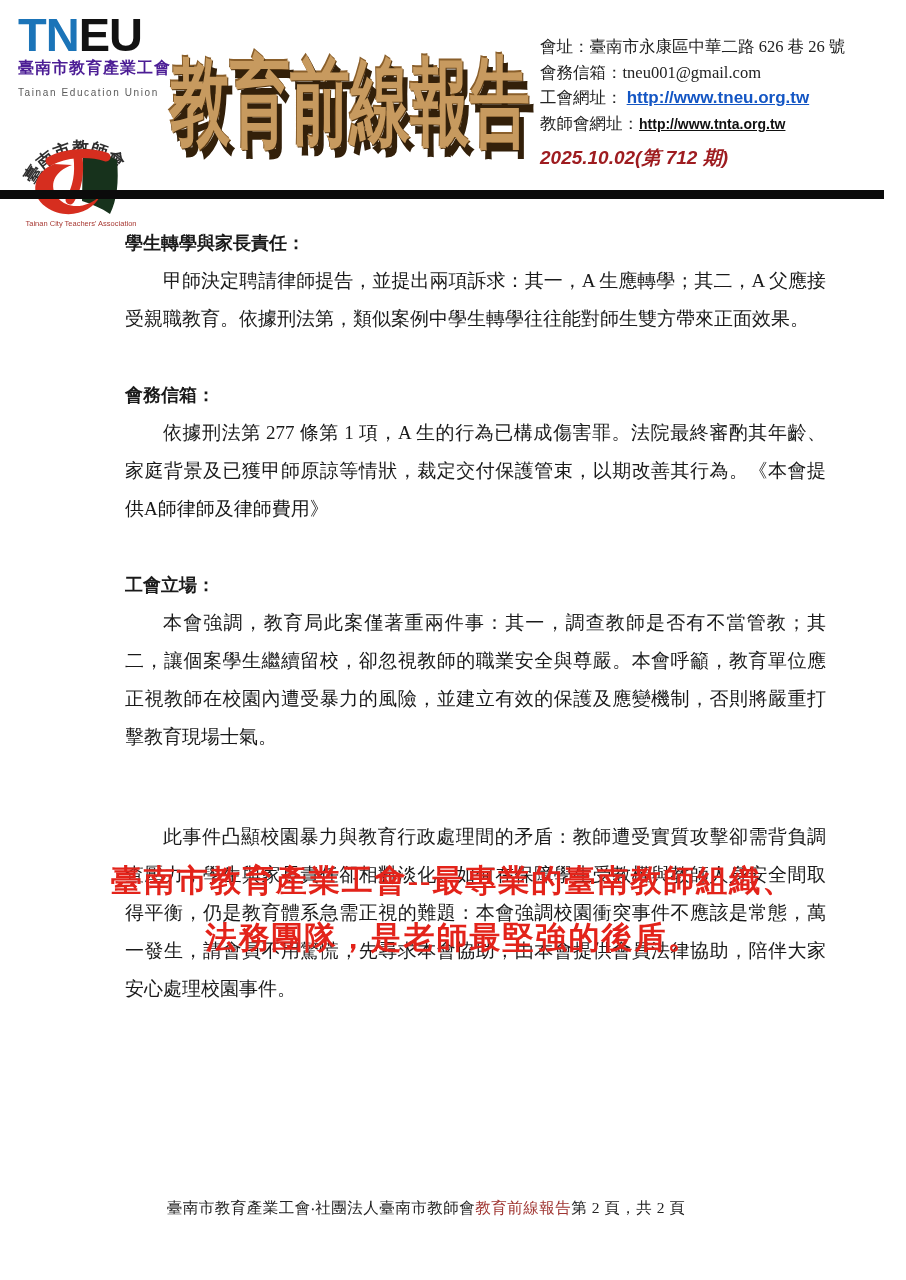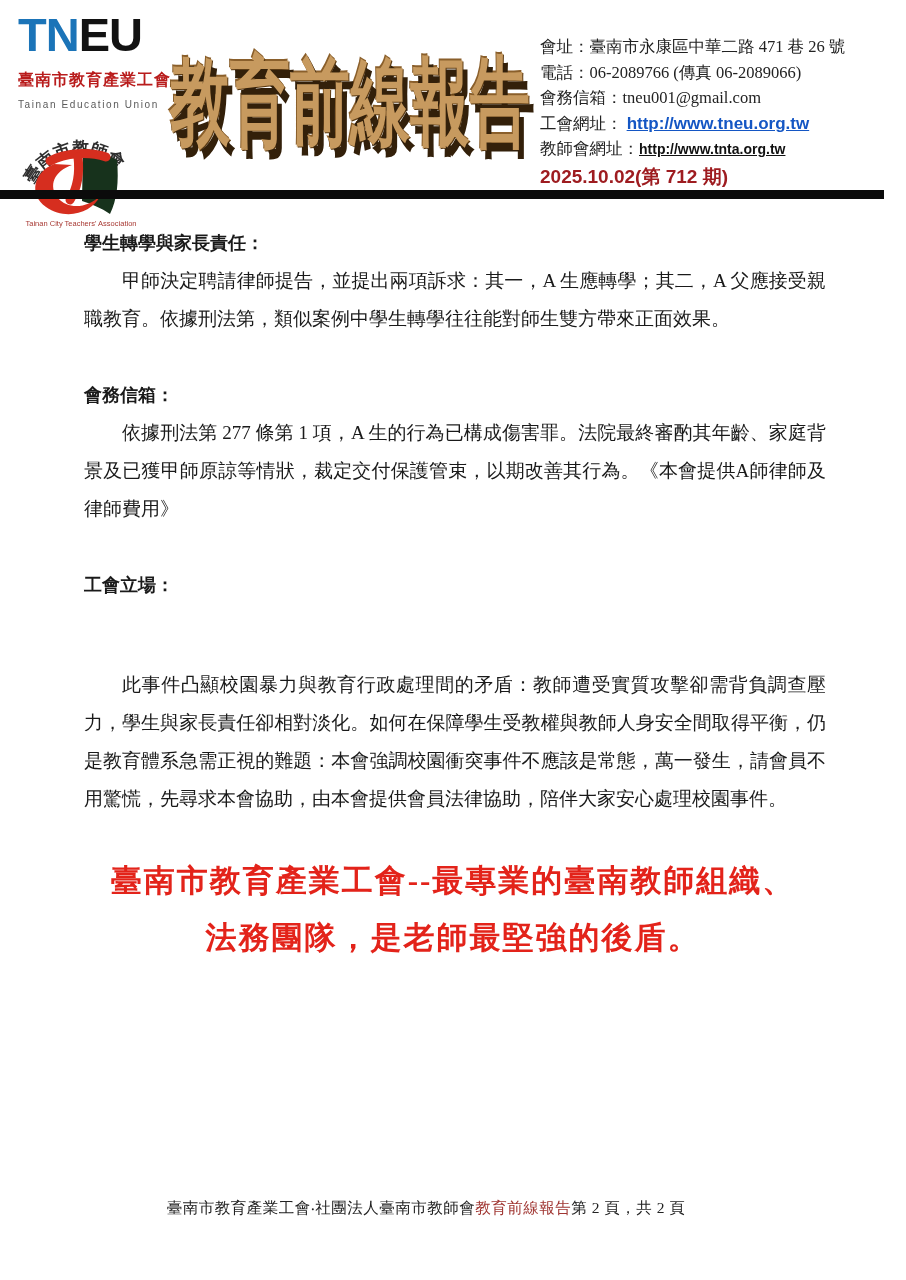--- a/index.html
+++ b/index.html
@@ -20,22 +20,22 @@
 
   .logo-block { position: absolute; top: 12px; left: 18px; width: 150px; }
   .tneu-word {
     font-family: "Liberation Sans", "DejaVu Sans", sans-serif;
     font-weight: bold; font-size: 47px; line-height: 46px; letter-spacing: -1px;
   }
   .tneu-tn { color: #1b74b8; }
   .tneu-eu { color: #121212; }
   .org-zh {
     font-family: "Liberation Sans", "DejaVu Sans", sans-serif;
-    font-size: 16px; font-weight: bold; color: #b91c1c; letter-spacing: 1px;
-    margin-top: 12px; white-space: nowrap;
+    font-size: 16px; font-weight: bold; color: #4c1d95; letter-spacing: 1px;
+    margin-top: 0; white-space: nowrap;
   }
   .org-en {
     font-family: "Liberation Sans", "DejaVu Sans", sans-serif;
     font-size: 10px; color: #5a5a5a; letter-spacing: 1.6px; margin-top: 8px; white-space: nowrap;
   }
   .emblem { position: absolute; top: 108px; left: 20px; }
 
   
   .masthead {
     position: absolute; top: 28px; left: 158px; width: 384px; height: 150px;
@@ -57,33 +57,33 @@
   .contact .link-blue {
     color: #1456c4; font-weight: bold; text-decoration: underline;
     font-family: "Liberation Sans", "DejaVu Sans", sans-serif; font-size: 17px;
   }
   .contact .link-black {
     color: #111; font-weight: bold; text-decoration: underline;
     font-family: "Liberation Sans", "DejaVu Sans", sans-serif; font-size: 14px;
   }
   .issue-date {
     font-family: "Liberation Sans", "DejaVu Sans", sans-serif;
-    font-weight: bold; font-size: 19px; color: #9e1c20; margin-top: 1px;
+    font-weight: bold; font-size: 19px; color: #9e1c20; margin-top: 8px; font-style: italic;
   }
 
   .divider-bar {
     position: absolute; top: 190px; left: 0; width: 884px; height: 9px; background: #0b0b0b;
   }
 
   
   .content {
     position: absolute; top: 224px; left: 84px; width: 742px;
     font-size: 19px; line-height: 38px; text-align: justify;
   }
-  .section { margin-bottom: 0; }
+  .section { margin-bottom: 0; margin-left: 41px; }
   .section-heading { font-weight: bold; font-size: 18px; }
   .section-body { text-indent: 2em; }
   .gap-one { height: 38px; }
   .gap-two { height: 62px; }
 
   
   .highlight {
     position: absolute; top: 852px; left: 0; width: 906px;
     text-align: center; font-weight: bold; font-size: 31px; line-height: 57px;
     letter-spacing: 2px; color: #e3231a;
@@ -125,22 +125,21 @@
         <path d="M58 49 C 60 66 58 79 50 92" stroke="#d62e1f" stroke-width="9" fill="none" stroke-linecap="round"></path>
         <text x="61" y="118" text-anchor="middle" font-size="7.5" fill="#a83a34" font-family="Liberation Sans, sans-serif">Tainan City Teachers' Association</text>
       </svg>
     </div>
 
     <div class="masthead">
       <div class="masthead-title">教育前線報告</div>
     </div>
 
     <div class="contact">
-      <div>會址：臺南市永康區中華二路 471 巷 26 號</div>
-      <div>電話：06-2089766 (傳真 06-2089066)</div>
+      <div>會址：臺南市永康區中華二路 626 巷 26 號</div>
       <div>會務信箱：tneu001@gmail.com</div>
       <div><span>工會網址：  </span><a class="link-blue" href="#">http://www.tneu.org.tw</a></div>
       <div><span>教師會網址：</span><a class="link-black" href="#">http://www.tnta.org.tw</a></div>
       <div class="issue-date">2025.10.02(第 712 期)</div>
     </div>
 
     <div class="divider-bar"></div>
   </div>
 
   <div class="content">
@@ -154,20 +153,21 @@
 
     <div class="section">
       <div class="section-heading">會務信箱：</div>
       <div class="section-body">依據刑法第 277 條第 1 項，A 生的行為已構成傷害罪。法院最終審酌其年齡、家庭背景及已獲甲師原諒等情狀，裁定交付保護管束，以期改善其行為。《本會提供A師律師及律師費用》</div>
     </div>
 
     <div class="gap-one"></div>
 
     <div class="section">
       <div class="section-heading">工會立場：</div>
+      <div class="section-body">本會強調，教育局此案僅著重兩件事：其一，調查教師是否有不當管教；其二，讓個案學生繼續留校，卻忽視教師的職業安全與尊嚴。本會呼籲，教育單位應正視教師在校園內遭受暴力的風險，並建立有效的保護及應變機制，否則將嚴重打擊教育現場士氣。</div>
     </div>
 
     <div class="gap-two"></div>
 
     <div class="section">
       <div class="section-body">此事件凸顯校園暴力與教育行政處理間的矛盾：教師遭受實質攻擊卻需背負調查壓力，學生與家長責任卻相對淡化。如何在保障學生受教權與教師人身安全間取得平衡，仍是教育體系急需正視的難題：本會強調校園衝突事件不應該是常態，萬一發生，請會員不用驚慌，先尋求本會協助，由本會提供會員法律協助，陪伴大家安心處理校園事件。</div>
     </div>
   </div>
 
   <div class="highlight">

